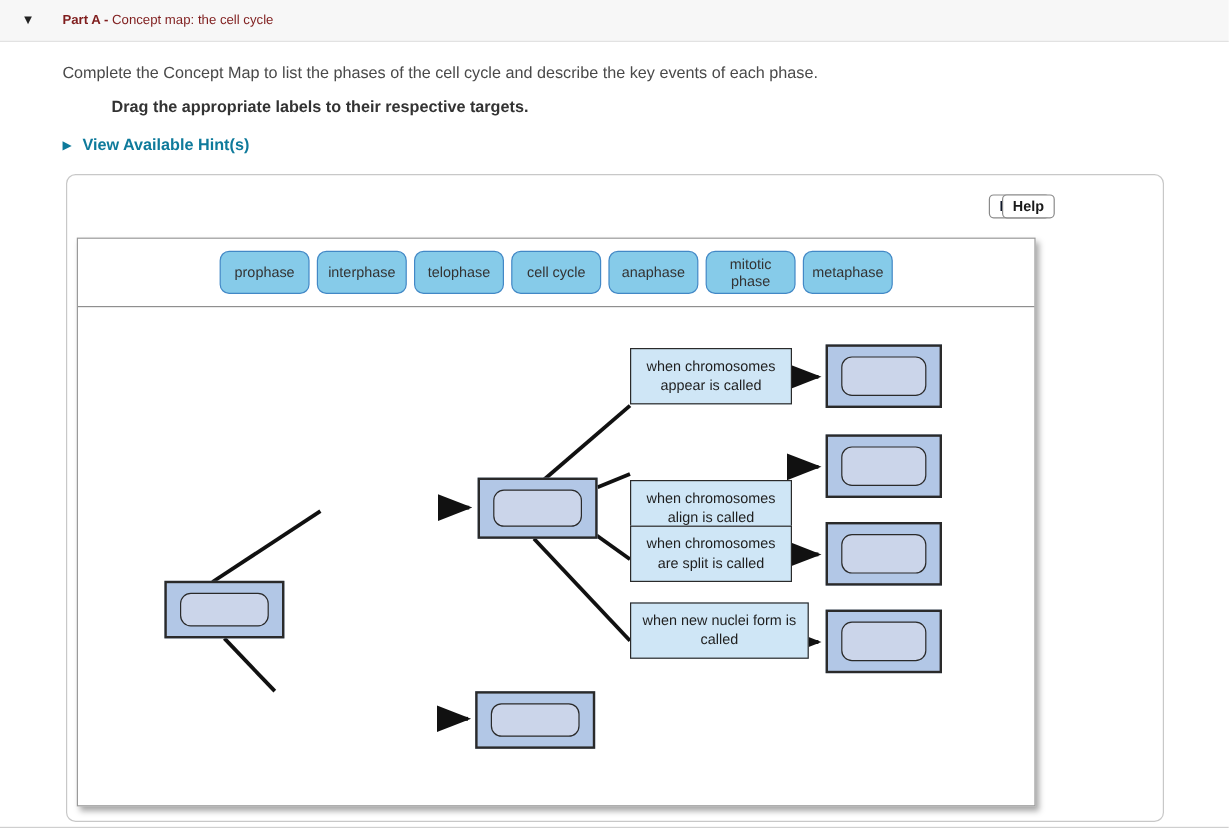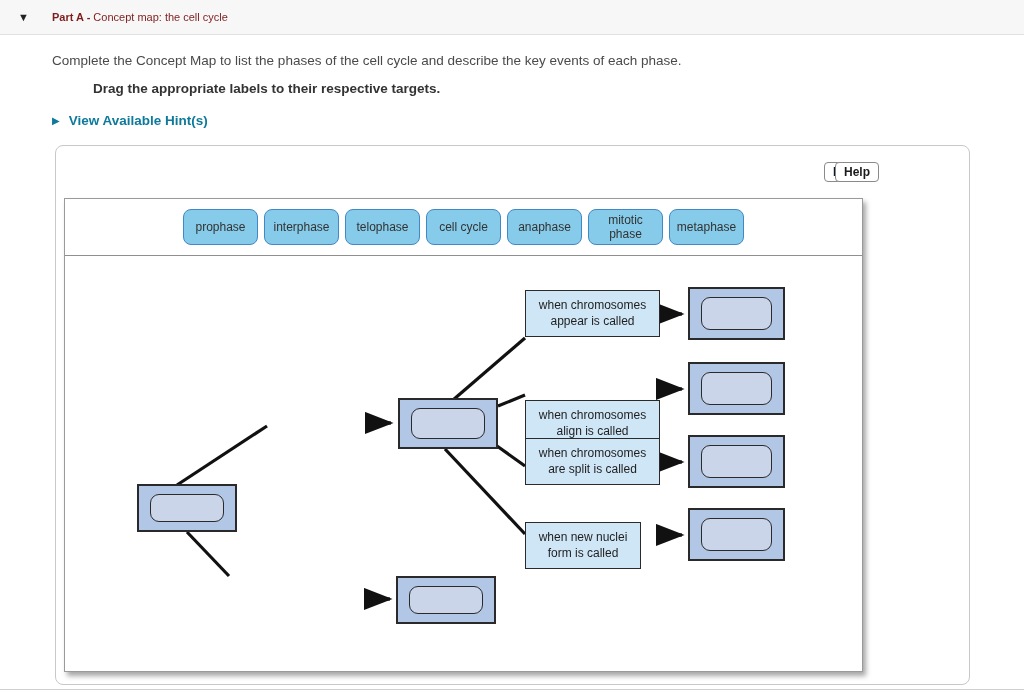--- a/index.html
+++ b/index.html
@@ -196,21 +196,21 @@
         </div>
 
 
         <div class="target" style="left:331px; top:320px; width:100px; height:48px;">
           <div class="slot"></div>
         </div>
 
         <div class="rel-box" style="left:460px; top:34px;  width:135px; height:47px;">when chromosomes appear is called</div>
         <div class="rel-box" style="left:460px; top:109px; width:135px; height:47px;margin-top:35px;">when chromosomes align is called</div>
         <div class="rel-box" style="left:460px; top:182px; width:135px; height:47px;">when chromosomes are split is called</div>
-        <div class="rel-box" style="left:460px; top:266px; width:116px; height:47px;">when new nuclei form is called</div>
+        <div class="rel-box" style="left:460px; top:246px; width:149px; height:47px;">when new nuclei form is called</div>
 
         <div class="target" style="left:623px; top:31px;  width:97px; height:53px;">
           <div class="slot"></div>
         </div>
         <div class="target" style="left:623px; top:106px; width:97px; height:53px;">
           <div class="slot"></div>
         </div>
         <div class="target" style="left:623px; top:179px; width:97px; height:53px;">
           <div class="slot"></div>
         </div>

